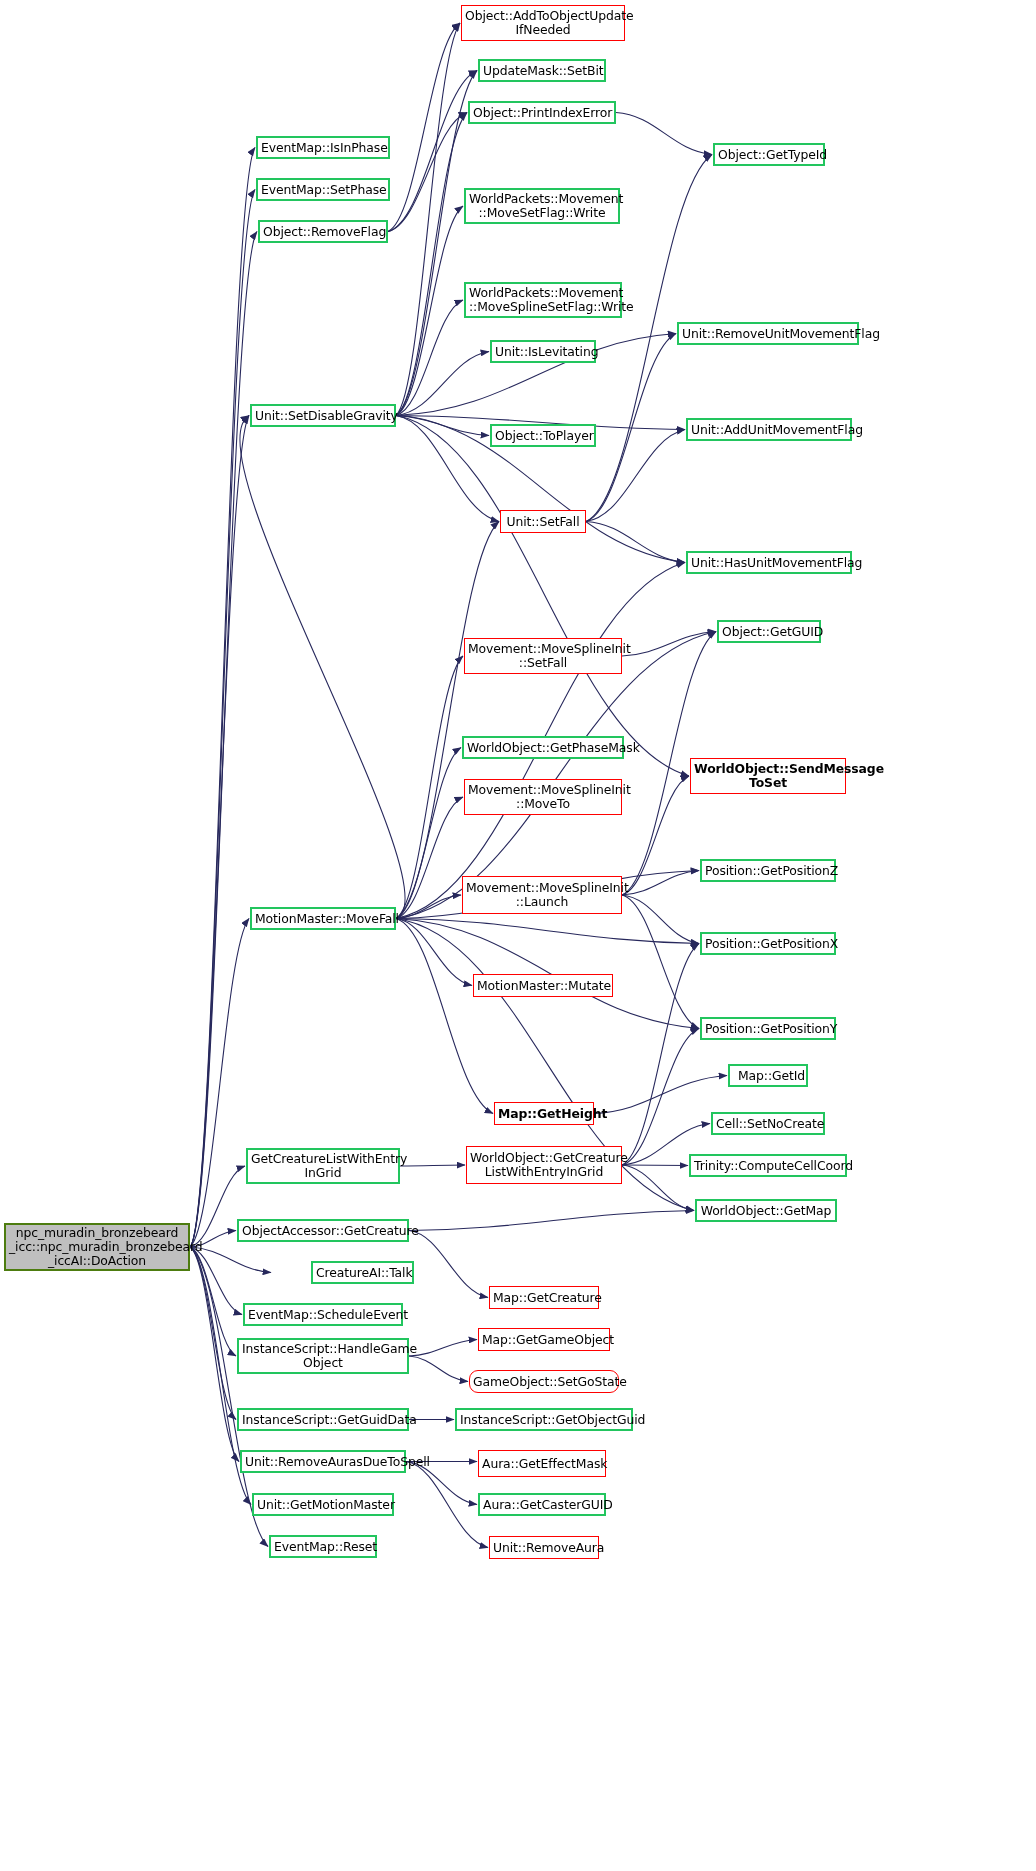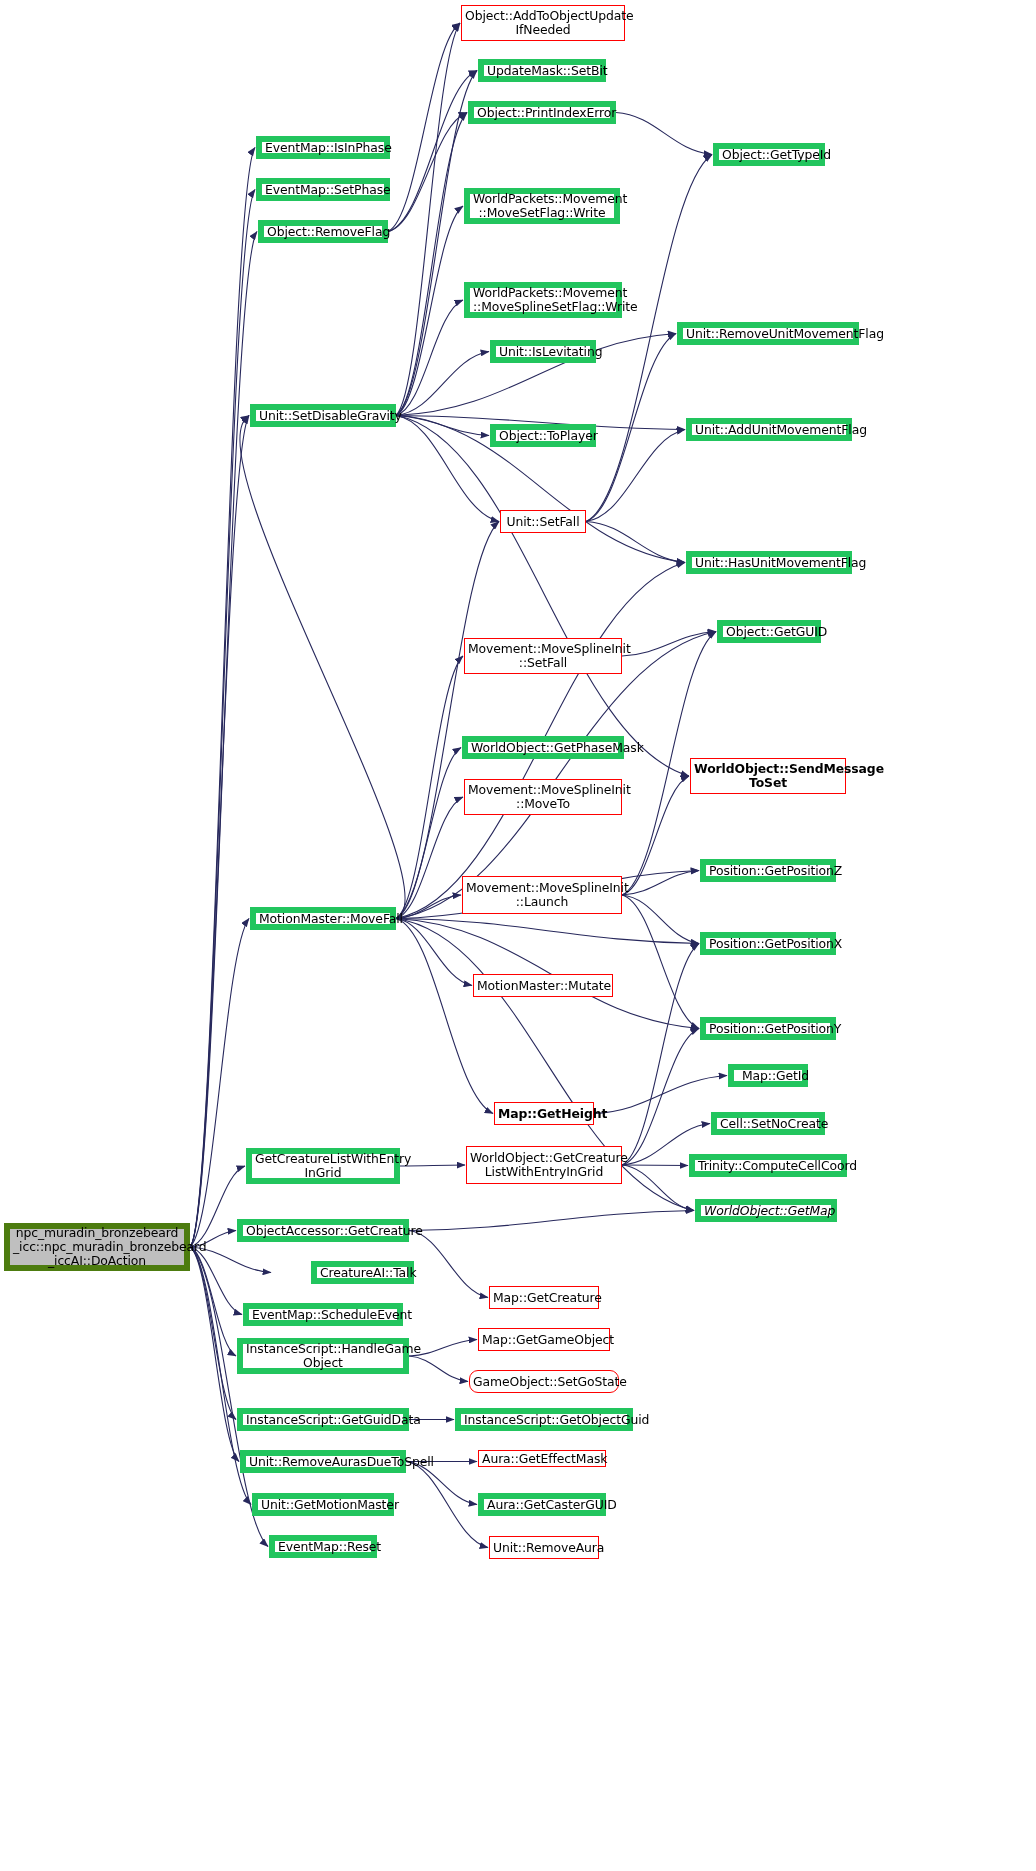--- a/index.html
+++ b/index.html
@@ -1,24 +1,24 @@
 <!DOCTYPE html>
 <html><head>
 <meta charset="utf-8">
 <style>
   html,body{margin:0;padding:0;background:#ffffff;}
   #canvas{position:relative;width:1036px;height:1871px;background:#ffffff;
           font-family:"DejaVu Sans","Liberation Sans",sans-serif;overflow:hidden;}
   #edges{position:absolute;left:0;top:0;width:1036px;height:1871px;}
   .node{position:absolute;box-sizing:border-box;display:flex;align-items:center;
         justify-content:center;text-align:center;background:#ffffff;
-        border:6px solid #22c55e;color:#000000;line-height:1.12;
+        border:2px solid #22c55e;color:#000000;line-height:1.12;
         font-size:12.4px;letter-spacing:-0.1px;padding:0 3px;}
   .node.red{border:1px solid #ff0000;}
-  .node.root{background:#bfbfbf;border:6px solid #4d7c0f;}
+  .node.root{background:#bfbfbf;border:2px solid #4d7c0f;}
   .node span{display:block;width:100%;}
 </style>
 </head>
 <body>
 
 <div id="canvas">
   <svg id="edges" viewBox="0 0 1036 1871" xmlns="http://www.w3.org/2000/svg">
     <defs>
       <marker id="arw" markerWidth="9" markerHeight="7" refX="8.4" refY="3.5" orient="auto" markerUnits="userSpaceOnUse">
         <path d="M0,0 L9,3.5 L0,7 z" fill="#27285c"></path>
@@ -192,21 +192,21 @@
       </div>
       <div class="node red" style="left: 478px; top: 1328px; width: 132px; height: 23px;">
         <span>Map::GetGameObject</span>
       </div>
       <div class="node red" style="left: 469px; top: 1370px; width: 150px; height: 23px; border-radius: 9px;">
         <span>GameObject::SetGoState</span>
       </div>
       <div class="node" style="left: 455px; top: 1408px; width: 178px; height: 23px;">
         <span>InstanceScript::GetObjectGuid</span>
       </div>
-      <div class="node red" style="left: 478px; top: 1450px; width: 128px; height: 17px; justify-content: flex-end;">
+      <div class="node red" style="left: 478px; top: 1450px; width: 128px; height: 27px; justify-content: flex-end;">
         <span>Aura::GetEffectMask</span>
       </div>
       <div class="node" style="left: 478px; top: 1493px; width: 128px; height: 23px;">
         <span>Aura::GetCasterGUID</span>
       </div>
       <div class="node red" style="left: 489px; top: 1536px; width: 110px; height: 23px;">
         <span>Unit::RemoveAura</span>
       </div>
       <div class="node" style="left: 713px; top: 143px; width: 112px; height: 23px;">
         <span>Object::GetTypeId</span>
@@ -237,17 +237,17 @@
       </div>
       <div class="node" style="left: 728px; top: 1064px; width: 80px; height: 23px; padding-left: 8px;">
         <span>Map::GetId</span>
       </div>
       <div class="node" style="left: 711px; top: 1112px; width: 114px; height: 23px;">
         <span>Cell::SetNoCreate</span>
       </div>
       <div class="node" style="left: 689px; top: 1154px; width: 158px; height: 23px;">
         <span>Trinity::ComputeCellCoord</span>
       </div>
-      <div class="node" style="left: 695px; top: 1199px; width: 142px; height: 23px; font-style: italic;">
+      <div class="node" style="left: 695px; top: 1199px; width: 142px; height: 23px;">
         <span>WorldObject::GetMap</span>
       </div>
     </div>
 </div>
 
 </body></html>

